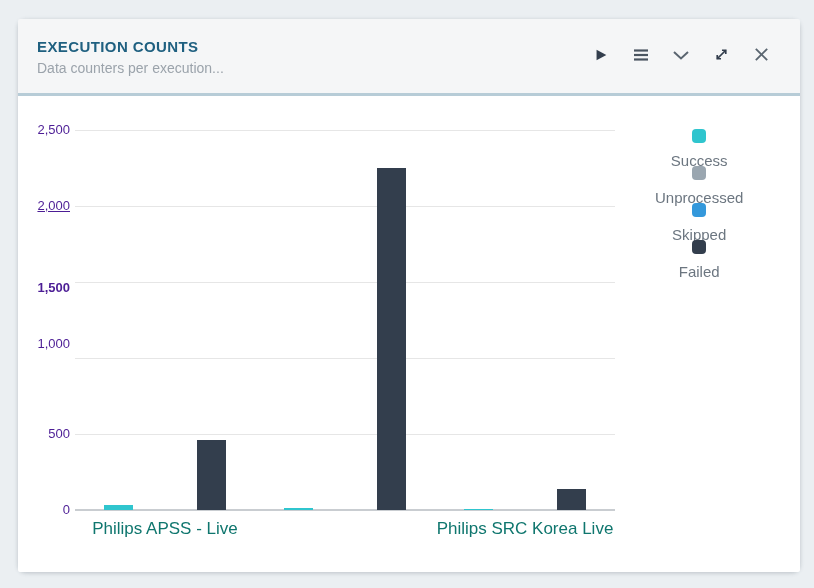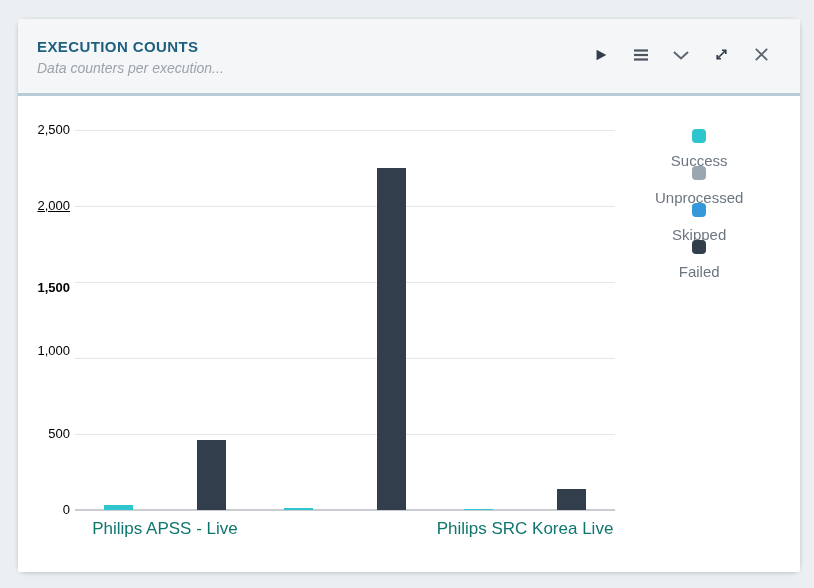--- a/index.html
+++ b/index.html
@@ -18,37 +18,37 @@
     position:relative;height:74px;background:#f5f6f7;
     display:flex;align-items:center;justify-content:space-between;
     padding:0 30px 0 19px;box-sizing:border-box;
     border-radius:2px 2px 0 0;
   }
   .widget-title{
     font-size:15px;font-weight:bold;color:#1f6080;letter-spacing:0.4px;
     margin-top:2px;
   }
   .widget-subtitle{
-    font-size:14px;color:#9ba3ab;margin-top:5px;font-style:italic;
+    font-size:14px;color:#9ba3ab;margin-top:5px;
   }
   .header-actions{display:flex;align-items:center;gap:22px;}
   .icon-btn{
     width:18px;height:18px;padding:0;border:none;background:transparent;
     cursor:pointer;display:flex;align-items:center;justify-content:center;
   }
   .divider{height:3px;background:#b7ccd7;}
   .card-body{
     position:relative;height:476px;background:#ffffff;overflow:hidden;
     border-radius:0 0 2px 2px;
   }
   .gridline{position:absolute;height:1px;background:#e6e6e6;}
   .gridline.baseline{height:2px;background:#c9cdd1;}
   .ytick{
     position:absolute;left:0;width:52px;text-align:right;
-    font-size:13px;color:#000000;line-height:16px;
+    font-size:13px;color:#4c1d95;line-height:16px;
   }
   .bar{position:absolute;}
   .xtick{
     position:absolute;text-align:center;font-size:17px;color:#0f766e;
     white-space:nowrap;
   }
   .legend{position:absolute;}
   .legend-item{display:flex;align-items:center;gap:11px;height:14px;margin-bottom:23px;flex-direction:column;}
   .legend-swatch{width:14px;height:14px;border-radius:4px;flex:0 0 auto;}
   .legend-label{font-size:15px;color:#6c7680;line-height:14px;}
@@ -105,21 +105,21 @@
       </button>
     </div>
   </div>
   <div class="divider"></div>
   <div class="card-body">
       <div class="gridline baseline" style="left: 57px; width: 540px; top: 413px;"></div>
       <div class="ytick" style="top: 406px;">0</div>
       <div class="gridline" style="left: 57px; width: 540px; top: 337.5px;"></div>
       <div class="ytick" style="top: 330px;">500</div>
       <div class="gridline" style="left: 57px; width: 540px; top: 261.5px;"></div>
-      <div class="ytick" style="top: 247px; text-align: right;">1,000</div>
+      <div class="ytick" style="top: 240px; text-align: right;">1,000</div>
       <div class="gridline" style="left: 57px; width: 540px; top: 185.5px;"></div>
       <div class="ytick" style="top: 184px; font-weight: bold;">1,500</div>
       <div class="gridline" style="left: 57px; width: 540px; top: 109.5px;"></div>
       <div class="ytick" style="top: 102px; text-decoration: underline;">2,000</div>
       <div class="gridline" style="left: 57px; width: 540px; top: 33.5px;"></div>
       <div class="ytick" style="top: 26px;">2,500</div>
       <div class="bar" style="left: 86px; width: 29px; top: 409px; height: 5px; background: rgb(47, 197, 206);"></div>
       <div class="bar" style="left: 179px; width: 29px; top: 344px; height: 70px; background: rgb(51, 62, 77);"></div>
       <div class="xtick" style="left: 57px; width: 180px; top: 423px;">Philips APSS - Live</div>
       <div class="bar" style="left: 266px; width: 29px; top: 412px; height: 2px; background: rgb(47, 197, 206);"></div>

